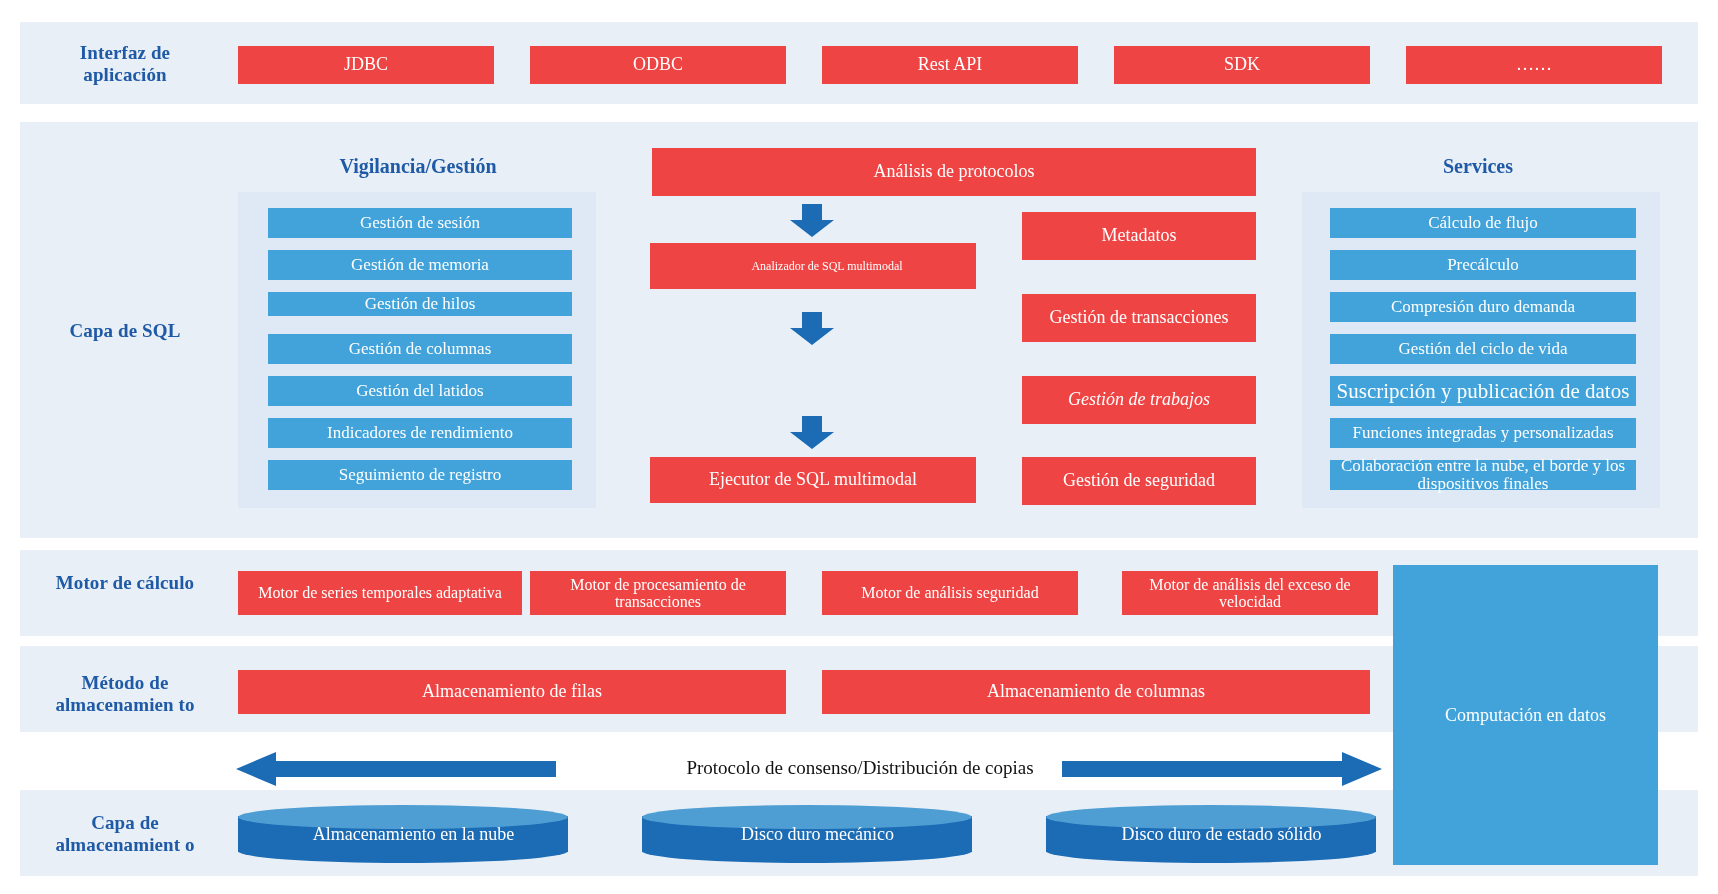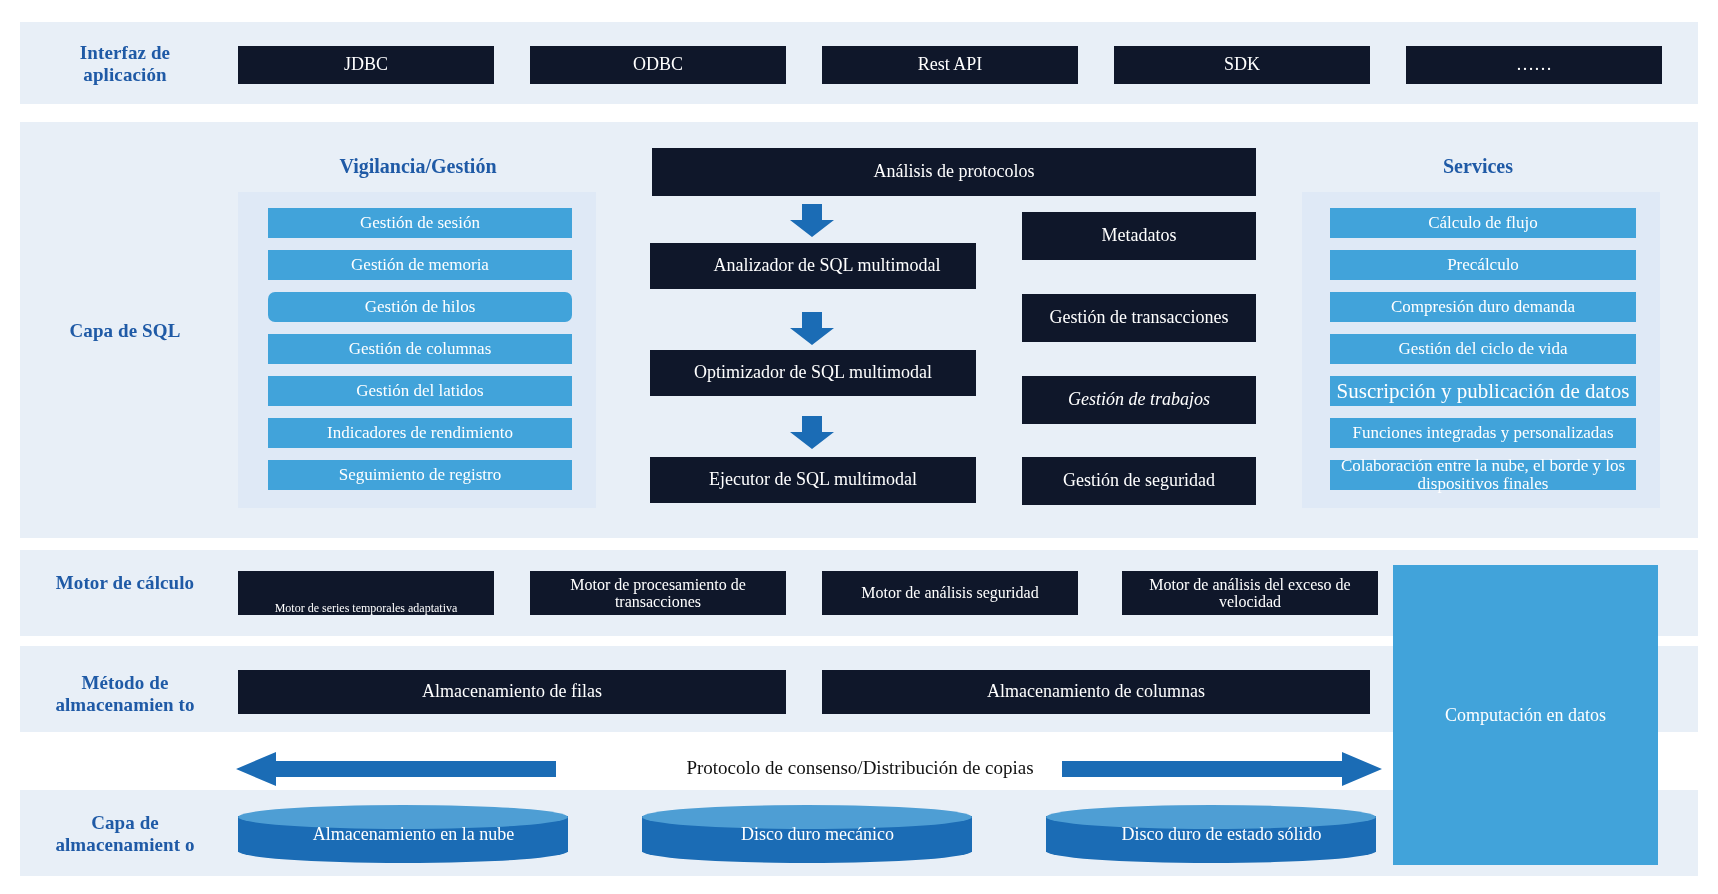--- a/index.html
+++ b/index.html
@@ -42,21 +42,21 @@
   .box {
     position: absolute;
     display: flex;
     align-items: center;
     justify-content: center;
     text-align: center;
     color: #ffffff;
     line-height: 1.08;
     padding: 0 4px;
   }
-  .box-dark  { background: #0f172a; }
+  .box-dark  { background: #ef4444; }
   .box-light { background: #41a3da; }
 
   .subpanel {
     position: absolute;
     background: #dfe9f6;
   }
 
   .col-title {
     position: absolute;
     color: #1f5aa6;
@@ -162,21 +162,21 @@
   <div class="col-title" style="left:240px; top:155px; width:356px;">Vigilancia/Gestión</div>
 
   <div class="subpanel" style="left:238px; top:192px; width:358px; height:316px;"></div>
 
   <div class="box box-light" style="left:268px; top:208px; width:304px; height:30px; font-size:17px;">
     <span>Gestión de sesión</span>
   </div>
   <div class="box box-light" style="left:268px; top:250px; width:304px; height:30px; font-size:17px;">
     <span>Gestión de memoria</span>
   </div>
-  <div class="box box-light" style="left:268px; top:292px; width:304px; height:30px; font-size:17px;border-radius:7px;">
+  <div class="box box-light" style="left:268px; top:292px; width:304px; height:24px; font-size:17px;">
     <span>Gestión de hilos</span>
   </div>
   <div class="box box-light" style="left:268px; top:334px; width:304px; height:30px; font-size:17px;">
     <span>Gestión de columnas</span>
   </div>
   <div class="box box-light" style="left:268px; top:376px; width:304px; height:30px; font-size:17px;">
     <span>Gestión del latidos</span>
   </div>
   <div class="box box-light" style="left:268px; top:418px; width:304px; height:30px; font-size:17px;">
     <span>Indicadores de rendimiento</span>
@@ -188,33 +188,30 @@
   <div class="box box-dark" style="left:652px; top:148px; width:604px; height:48px; font-size:18px;">
     <span>Análisis de protocolos</span>
   </div>
 
   <div class="down-arrow" style="left:789px; top:204px;">
     <svg width="46" height="34" viewBox="0 0 46 34">
       <polygon points="13,0 33,0 33,16 45,16 23,33 1,16 13,16" fill="#1b6cb5"></polygon>
     </svg>
   </div>
 
-  <div class="box box-dark" style="left:650px; top:243px; width:326px; height:46px; font-size:18px;padding-left:32px;">
+  <div class="box box-dark" style="left:650px; top:243px; width:326px; height:46px; font-size:12px;padding-left:32px;">
     <span>Analizador de SQL multimodal</span>
   </div>
 
   <div class="down-arrow" style="left:789px; top:312px;">
     <svg width="46" height="34" viewBox="0 0 46 34">
       <polygon points="13,0 33,0 33,16 45,16 23,33 1,16 13,16" fill="#1b6cb5"></polygon>
     </svg>
   </div>
 
-  <div class="box box-dark" style="left:650px; top:350px; width:326px; height:46px; font-size:18px;">
-    <span>Optimizador de SQL multimodal</span>
-  </div>
 
   <div class="down-arrow" style="left:789px; top:416px;">
     <svg width="46" height="34" viewBox="0 0 46 34">
       <polygon points="13,0 33,0 33,16 45,16 23,33 1,16 13,16" fill="#1b6cb5"></polygon>
     </svg>
   </div>
 
   <div class="box box-dark" style="left:650px; top:457px; width:326px; height:46px; font-size:18px;">
     <span>Ejecutor de SQL multimodal</span>
   </div>
@@ -255,21 +252,21 @@
     <span>Funciones integradas y personalizadas</span>
   </div>
   <div class="box box-light" style="left:1330px; top:460px; width:306px; height:30px; font-size:17px;">
     <span>Colaboración entre la nube, el borde y los dispositivos finales</span>
   </div>
 
   <div class="band" style="left:20px; top:550px; width:1678px; height:86px;"></div>
 
   <div class="row-label" style="left:40px; top:572px; width:170px;">Motor de cálculo</div>
 
-  <div class="box box-dark" style="left:238px; top:571px; width:256px; height:44px; font-size:12px;align-items:flex-end;">
+  <div class="box box-dark" style="left:238px; top:571px; width:284px; height:44px; font-size:16px;">
     <span>Motor de series temporales adaptativa</span>
   </div>
   <div class="box box-dark" style="left:530px; top:571px; width:256px; height:44px; font-size:16px;">
     <span>Motor de procesamiento de transacciones</span>
   </div>
   <div class="box box-dark" style="left:822px; top:571px; width:256px; height:44px; font-size:16px;">
     <span>Motor de análisis seguridad</span>
   </div>
   <div class="box box-dark" style="left:1114px; top:571px; width:256px; height:44px; font-size:16px;margin-left:8px;">
     <span>Motor de análisis del exceso de velocidad</span>

